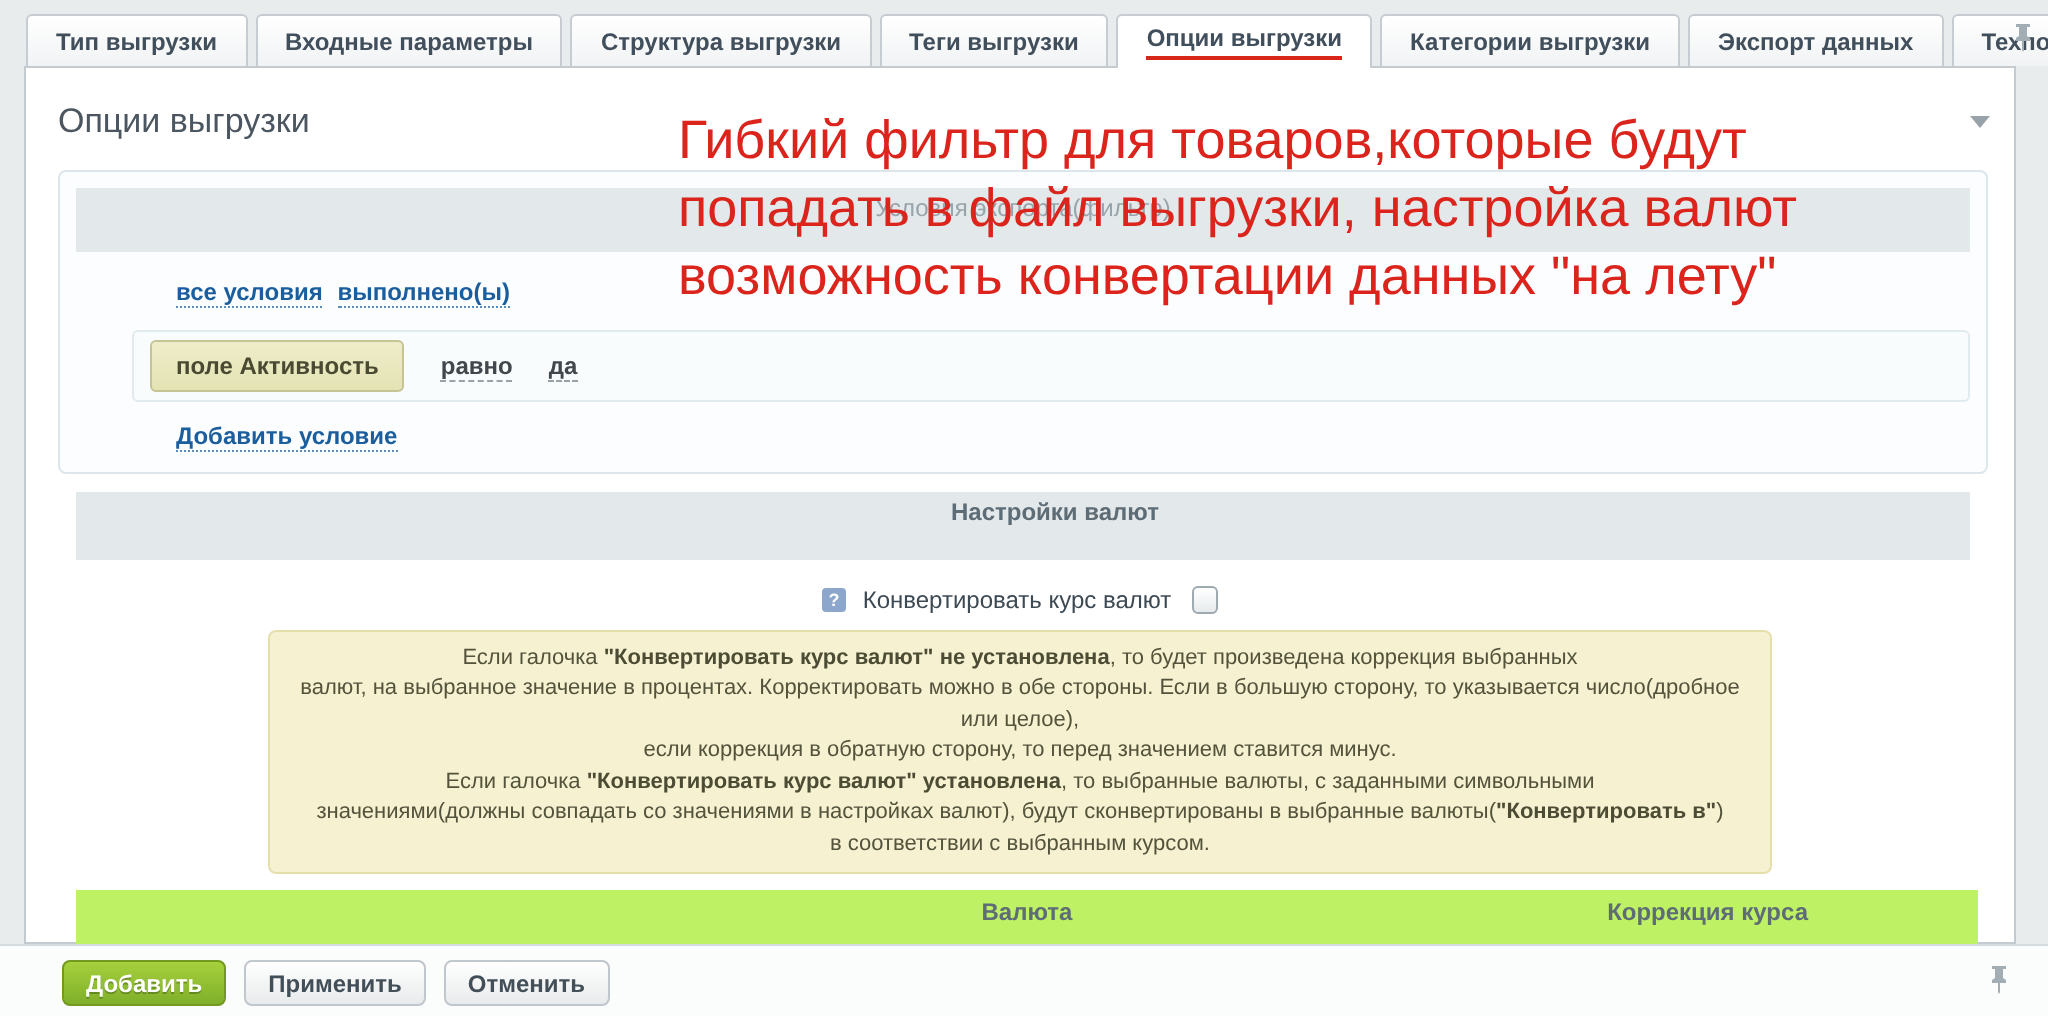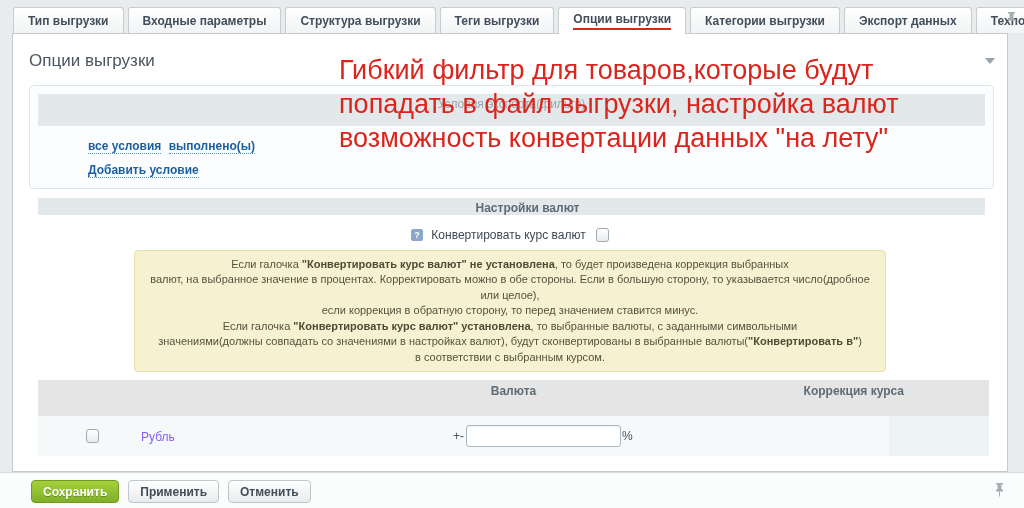--- a/index.html
+++ b/index.html
@@ -60,21 +60,21 @@
     border:1px solid #c6c394; border-radius:3px;
     padding:5px 12px; font-size:12px; font-weight:bold; color:#4a4a33; cursor:pointer;
   }
   .dashed-link {
     font-size:12px; font-weight:bold; color:#40474d;
     border-bottom:1px dashed #97a1a8; cursor:pointer;
   }
   .add-link-row { margin:10px 0 0 50px; font-size:12px; font-weight:bold; }
 
   
-  .currency-bar { margin:9px 22px 0 25px; height:17px; line-height:21px;
+  .currency-bar { margin:9px 22px 0 25px; height:34px; line-height:21px;
     background:#e3e8ea; text-align:center; font-size:12px; font-weight:bold; color:#5d6c75;padding-left:32px; }
   .chk-row { margin-top:12px; text-align:center; font-size:12px; color:#3e4a53; }
   .chk-row > * { vertical-align:middle; }
   .help-icon {
     display:inline-block; width:12px; height:12px; line-height:12px;
     background:#8ca6cc; color:#fff; font-size:9px; font-weight:bold;
     text-align:center; border-radius:2px; margin-right:5px; cursor:pointer;
   }
   .checkbox {
     display:inline-block; width:13px; height:14px;
@@ -85,21 +85,21 @@
   .info-box {
     width:752px; margin:8px auto 0;
     background:#f6f1d1; border:1px solid #e5deaa; border-radius:4px;
     padding:6px 9px; text-align:center;
     font-size:11px; line-height:15.5px; color:#53533c;
   }
   .info-line b { color:#4c4c35; }
 
   
   .tbl-head { margin:8px 18px 0 25px; height:36px; line-height:22px;
-    background:#e5e5e5; position:relative; text-align:center;
+    background:#bef264; position:relative; text-align:center;
     font-size:12px; font-weight:bold; color:#5d6c75; }
   .tbl-head .col-right { position:absolute; right:85px; top:0; }
   .tbl-row { margin:0 18px 0 25px; height:40px; background:#f5f9fa; position:relative; }
   .row-right-col { position:absolute; right:0; top:0; bottom:0; width:100px; background:#edf2f4; }
   .tbl-row .checkbox { position:absolute; left:48px; top:13px; }
   .row-currency { position:absolute; left:103px; top:14px; font-size:12px; color:#8b5cf6; }
   .corr-group { position:absolute; left:415px; top:9px; display:flex; align-items:center; font-size:12px; color:#4a555e; }
   .corr-prefix { margin-right:2px; }
   .corr-input {
     width:155px; height:22px; border:1px solid #aab8c0; border-radius:3px;
@@ -174,20 +174,25 @@
   <div class="collapse-triangle"></div>
 
   <div class="page-title">Опции выгрузки</div>
 
   <div class="filter-box">
     <div class="section-bar">Условия экспорта(фильтр)</div>
     <div class="links-row">
       <span class="dotted-link">все условия</span>
       <span class="dotted-link">выполнено(ы)</span>
     </div>
+    <div class="cond-row">
+      <span class="field-chip">поле Активность</span>
+      <span class="dashed-link">равно</span>
+      <span class="dashed-link">да</span>
+    </div>
     <div class="add-link-row">
       <span class="dotted-link">Добавить условие</span>
     </div>
   </div>
 
   <div class="currency-bar">Настройки валют</div>
 
   <div class="chk-row">
     <span class="help-icon">?</span>
     <span>Конвертировать курс валют</span>
@@ -214,21 +219,21 @@
     <span class="corr-group">
       <span class="corr-prefix">+-</span>
       <input class="corr-input" type="text" value="" style="">
       <span class="corr-suffix">%</span>
     </span>
   </div>
 </div>
 
 <div class="footer-bar">
   <div class="footer-buttons">
-    <button class="btn btn-green">Сохранить</button>
+    <button class="btn btn-green">Добавить</button>
     <button class="btn btn-grey">Применить</button>
     <button class="btn btn-grey">Отменить</button>
   </div>
   <span class="pin-bottom">
     <svg width="9" height="15" viewBox="0 0 9 15">
         <path fill="#a3adb4" d="M1 1h7v1.5H6.5V7l1.5 1v1.5H5V14l-.5 1-.5-1V9.5H1V8l1.5-1V2.5H1z"></path>
       </svg>
   </span>
 </div>
 

